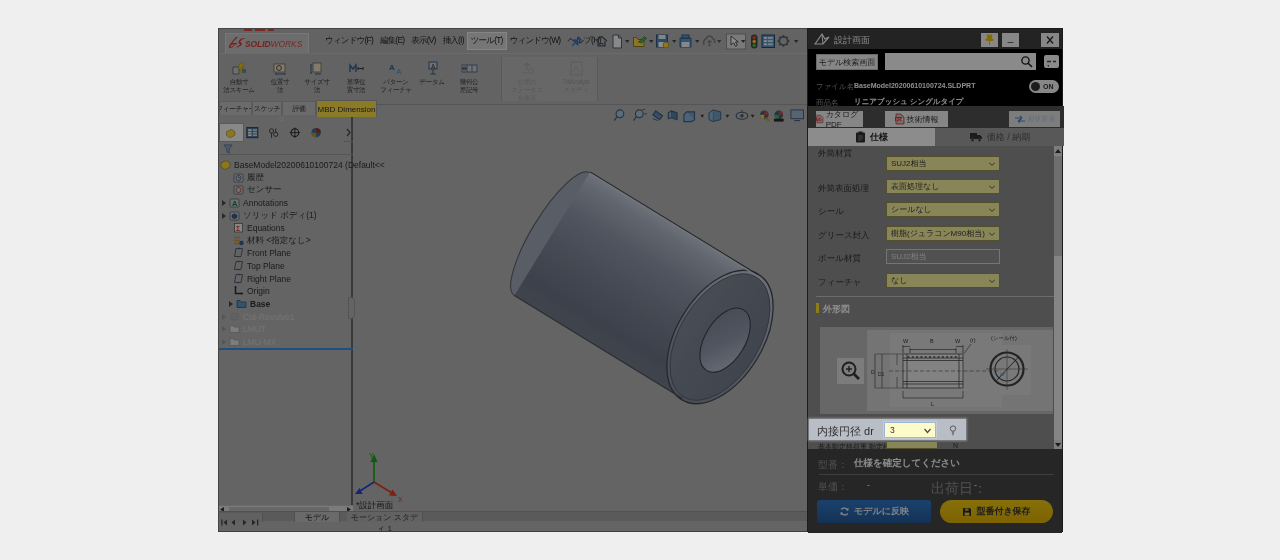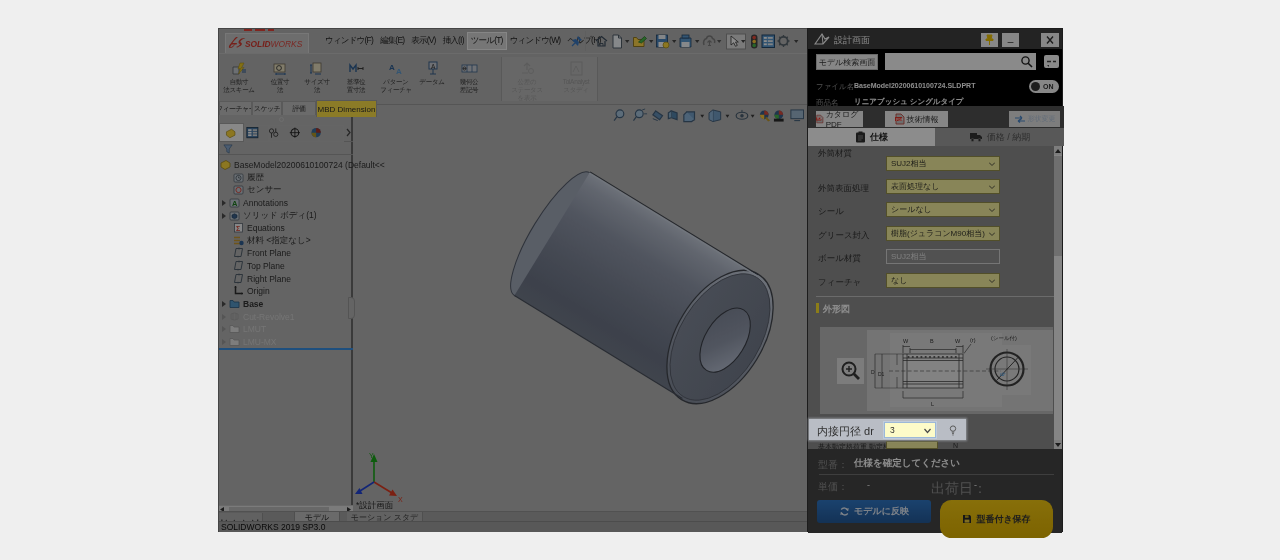--- a/index.html
+++ b/index.html
@@ -380,21 +380,21 @@
               <path d="M6 0.5 L6 2.5 M5 10.5 L5 8.8" stroke="#515f6c" stroke-width=".8"></path>
             </svg>Top Plane</div>
    <div class="trow" style="left:14px;top:156px"><svg class="ti" viewBox="0 0 11 11">
               <path d="M3 1.5 L9.5 1.5 L8 9.5 L1.5 9.5 Z" fill="none" stroke="#515f6c" stroke-width="1"></path>
               <path d="M6 0.5 L6 2.5 M5 10.5 L5 8.8" stroke="#515f6c" stroke-width=".8"></path>
             </svg>Right Plane</div>
    <div class="trow" style="left:14px;top:168px"><svg class="ti" viewBox="0 0 11 11">
               <path d="M2.5 1 L2.5 8.5 L10 8.5" fill="none" stroke="#2f2f2f" stroke-width="1.5"></path>
               <path d="M2.5 1 L1.5 3 L3.5 3 Z M10 8.5 L8 7.5 L8 9.5 Z" fill="#2f2f2f"></path>
             </svg>Origin</div>
-   <div class="trow" style="left:3px;top:181px">
+   <div class="trow" style="left:10px;top:181px">
             <span class="arr"></span>
             <svg class="ti" viewBox="0 0 11 11">
               <path d="M1 2.5 L4 2.5 L5 4 L10 4 L10 9.5 L1 9.5 Z" fill="#5898c8" stroke="#2e5a80" stroke-width=".8"></path>
             </svg>
             <b>Base</b>
           </div>
    <div class="trow gray" style="left:3px;top:194px"><span class="arr arg"></span><svg class="ti" viewBox="0 0 11 11">
               <path d="M2 3 Q5.5 1 9 3 L9 8 Q5.5 10 2 8 Z" fill="none" stroke="#a6a6a6" stroke-width="1"></path>
               <path d="M4 2.2 L4 8.8 M7 2.2 L7 8.8" stroke="#a6a6a6" stroke-width=".8"></path>
             </svg>Cut-Revolve1</div>
@@ -427,21 +427,20 @@
                 <path d="M16 1.5 L16 7.5 L12.5 4.5 Z"></path>
                 <path d="M24 1.5 L24 7.5 L27.5 4.5 Z"></path>
                 <path d="M33 1.5 L33 7.5 L36.5 4.5 Z"></path>
                 <path d="M38 1.5 L38 7.5 L39.3 7.5 L39.3 1.5 Z"></path>
               </g>
             </svg>
    </div>
    <div class="abs" style="left:75px;top:0px;width:46px;height:10px;background:#c0c0c0;border-left:1px solid #909090;border-right:1px solid #909090;font-size:8px;color:#252525;text-align:center">モデル</div>
    <div class="abs" style="left:128px;top:0px;width:76px;height:10px;background:#b2b2b2;border-right:1px solid #909090;font-size:8px;color:#3c3c3c;text-align:center">モーション スタディ 1</div>
   </div>
-  <div id="statusbar">SOLIDWORKS 2019 SP3.0</div>
  </div>
  <div id="panel">
   <div id="phead">
    <svg class="abs" style="left:6px;top:3px" width="16" height="14" viewBox="0 0 16 14">
             <path d="M1 12 L8 2 L11 7 L15 5 L9 12 Z" fill="none" stroke="#fafafa" stroke-width="1.2"></path>
             <path d="M8 2 L9 12" stroke="#fafafa" stroke-width="1"></path>
           </svg>
    <span class="abs" style="left:26px;top:5px;font-size:9px;color:#f0f0f0">設計画面</span>
    <div class="abs" style="left:173px;top:4px;width:17px;height:14px;background:#f6f6f6"><svg width="17" height="14" viewBox="0 0 17 14">
               <path d="M8.5 2 L11 2 L10 6 L12 6 L12 7.5 L5 7.5 L5 6 L7 6 L6 2 Z M8.5 7.5 L8.5 12" fill="#f0c400" stroke="#f0c400" stroke-width="1"></path>
@@ -606,21 +605,21 @@
    <div class="abs" style="left:11px;top:25px;width:235px;height:1px;background:#707070"></div>
    <div class="plabel abs" style="left:10px;top:31px;font-size:10px">単価：</div>
    <div class="abs" style="left:59px;top:31px;font-size:9px;color:#f0f0f0">-</div>
    <div class="plabel abs" style="left:123px;top:31px;font-size:14px">出荷日：</div>
    <div class="abs" style="left:166px;top:31px;font-size:9px;color:#f0f0f0">-</div>
    <div class="abs" style="left:9px;top:51px;width:114px;height:23px;background:linear-gradient(#2f78c8,#245a9a);border-radius:3px;display:flex;align-items:center;justify-content:center;font-size:9px;font-weight:bold;color:#e4ecf8">
     <svg width="11" height="11" viewBox="0 0 11 11" style="margin-right:4px">
               <path d="M2.2 3.5 A4 4 0 0 1 9 4.5 M8.8 7.5 A4 4 0 0 1 2 6.5" fill="none" stroke="#e4ecf8" stroke-width="1.3"></path>
               <path d="M9.8 2 L9 5 L6.5 3.5 Z M1.2 9 L2 6 L4.5 7.5 Z" fill="#e4ecf8"></path>
             </svg>モデルに反映</div>
-   <div class="abs" style="left:132px;top:51px;width:113px;height:38px;background:linear-gradient(#f6ca12,#e2b400);border-radius:11.5px;display:flex;align-items:center;justify-content:center;font-size:9px;font-weight:bold;color:#353535">
+   <div class="abs" style="left:132px;top:51px;width:113px;height:23px;background:linear-gradient(#f6ca12,#e2b400);border-radius:11.5px;display:flex;align-items:center;justify-content:center;font-size:9px;font-weight:bold;color:#353535">
     <svg width="10" height="10" viewBox="0 0 10 10" style="margin-right:4px">
               <path d="M1 1 L7.8 1 L9 2.2 L9 9 L1 9 Z" fill="#2a2a2a"></path>
               <rect x="3" y="1.4" width="3.6" height="2.4" fill="#c8a816"></rect>
               <rect x="2.6" y="5.6" width="4.8" height="3" fill="#e8c838"></rect>
             </svg>型番付き保存</div>
   </div>
  </div>
 </div>
  <div id="spot">
   <div class="abs" style="left:8px;top:5px;font-size:11px;color:#303030">内接円径 dr</div>

